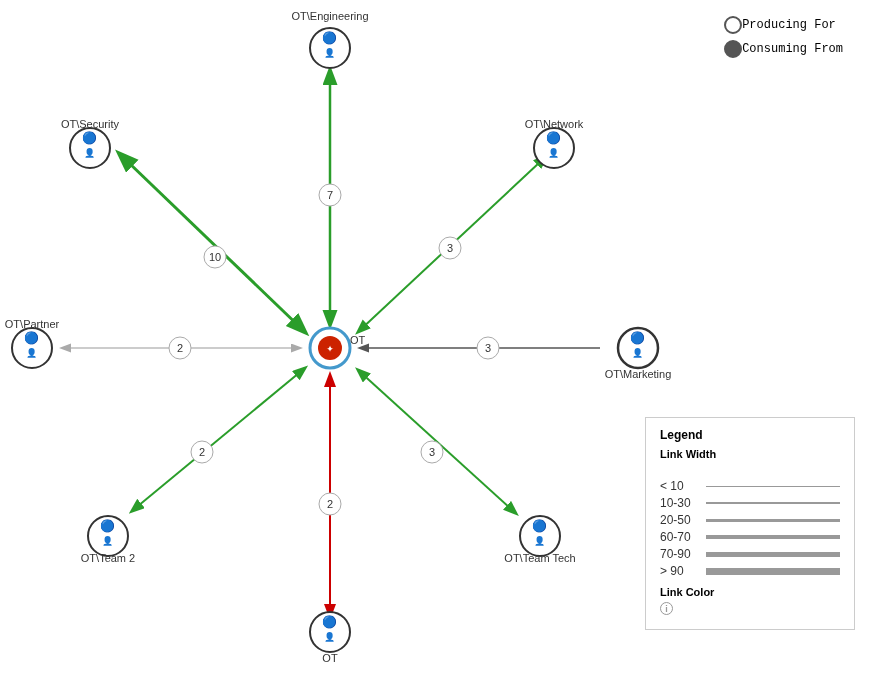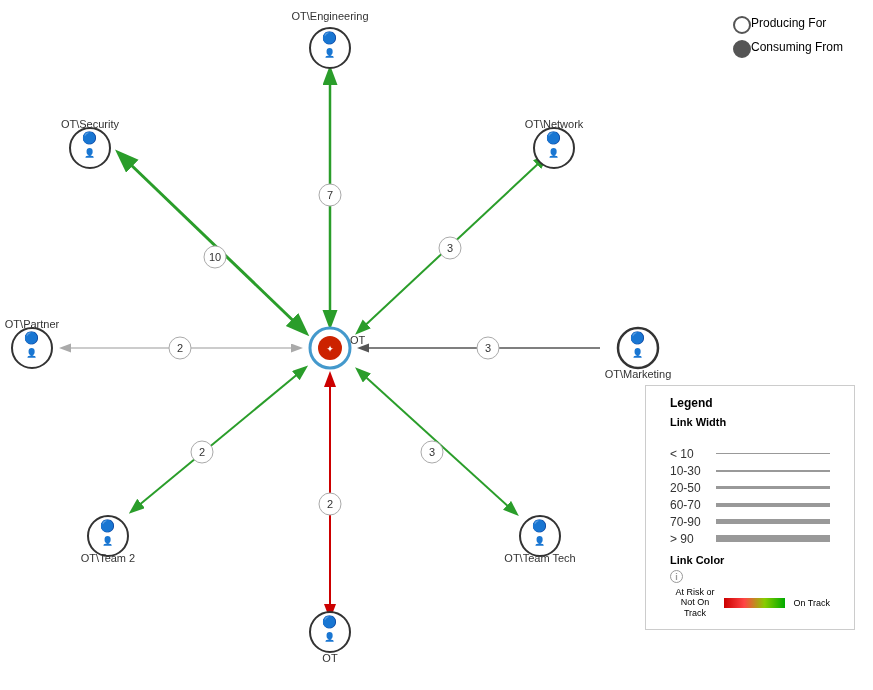--- a/index.html
+++ b/index.html
@@ -22,21 +22,21 @@
       width: 873px;
       height: 690px;
     }
     .legend-box {
       position: absolute;
       right: 18px;
       bottom: 60px;
       width: 210px;
       background: #fff;
       border: 1px solid #ccc;
-      padding: 10px 24px;
+      padding: 10px 14px;
       font-size: 11px;
     }
     .legend-box .legend-title {
       font-weight: bold;
       margin-bottom: 6px;
       font-size: 12px;
     }
     .legend-box .lw-title {
       font-weight: bold;
       margin-bottom: 19px;
@@ -88,22 +88,24 @@
       background: linear-gradient(to right, #cc0000, #ff4444, #88cc00, #00aa00);
     }
     .top-legend {
       position: absolute;
       top: 16px;
       right: 30px;
       font-size: 12px;
     }
     .top-legend-item {
       display: flex;
+      align-items: center;
       margin-bottom: 6px;
       gap: 0;
+      font-family: Liberation Mono, monospace;
     }
     .tl-circle-empty {
       width: 18px;
       height: 18px;
       border-radius: 50%;
       border: 2px solid #555;
       background: #fff;
     }
     .tl-circle-filled {
       width: 18px;
@@ -258,18 +260,13 @@
     <div class="lw-line" style="height:5px;"></div>
   </div>
   <div class="lw-row">
     <span class="lw-label">&gt; 90</span>
     <div class="lw-line" style="height:7px;"></div>
   </div>
   <div class="lc-title">
     <span>Link Color</span>
     <span class="lc-info">i</span>
   </div>
-  <div class="lc-gradient">
-    <div style="font-size:9px; line-height:1.2; text-align:center; width:50px;">At Risk or<br>Not On Track</div>
-    <div class="gradient-bar"></div>
-    <div style="font-size:9px; margin-left:4px;">On Track</div>
-  </div>
 </div>
 
 </body></html>

